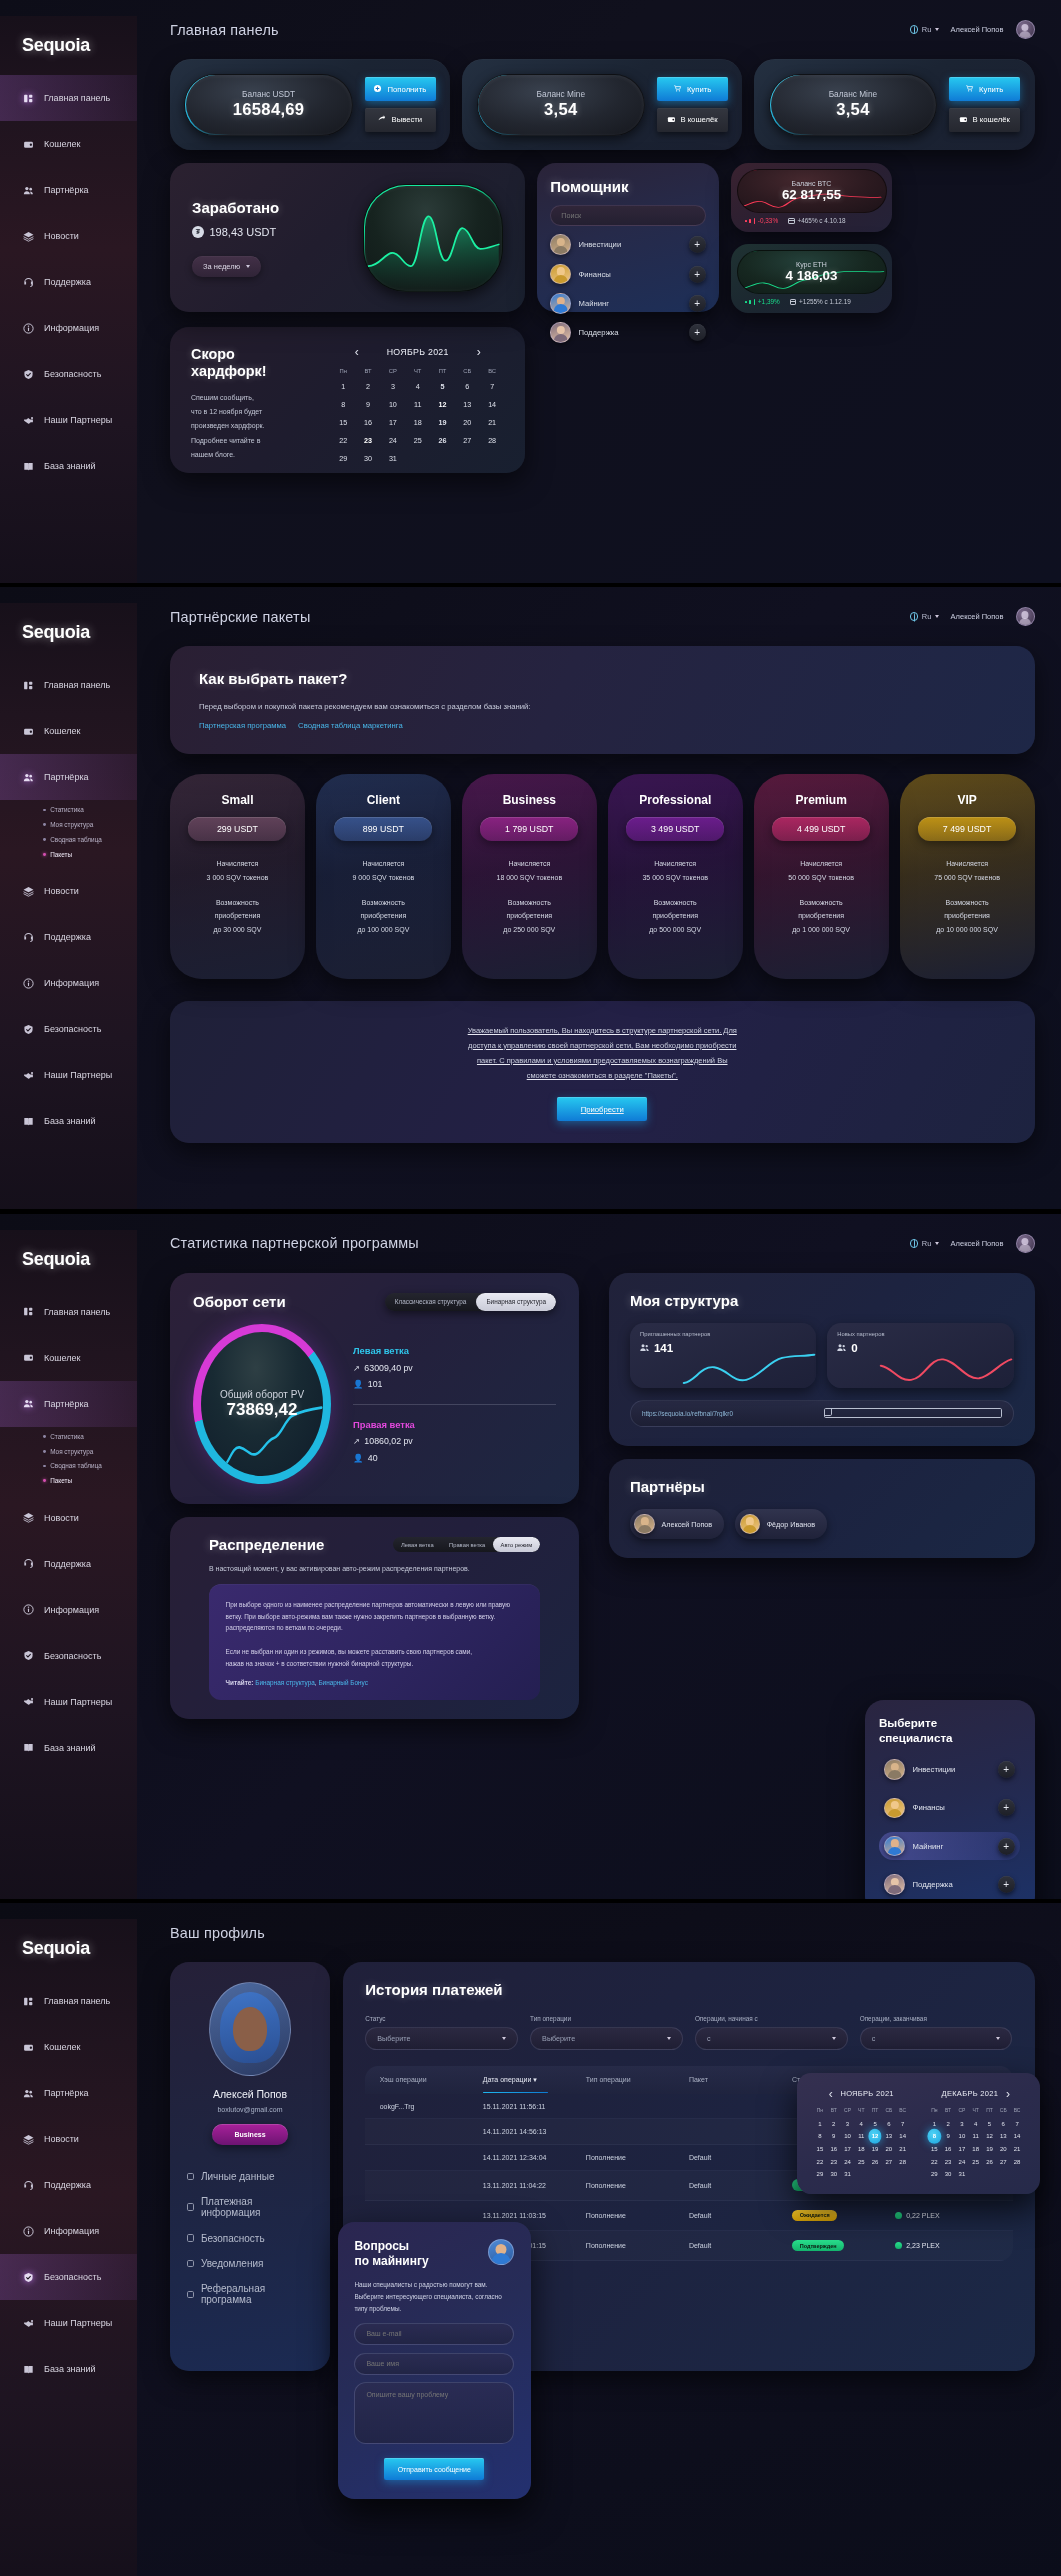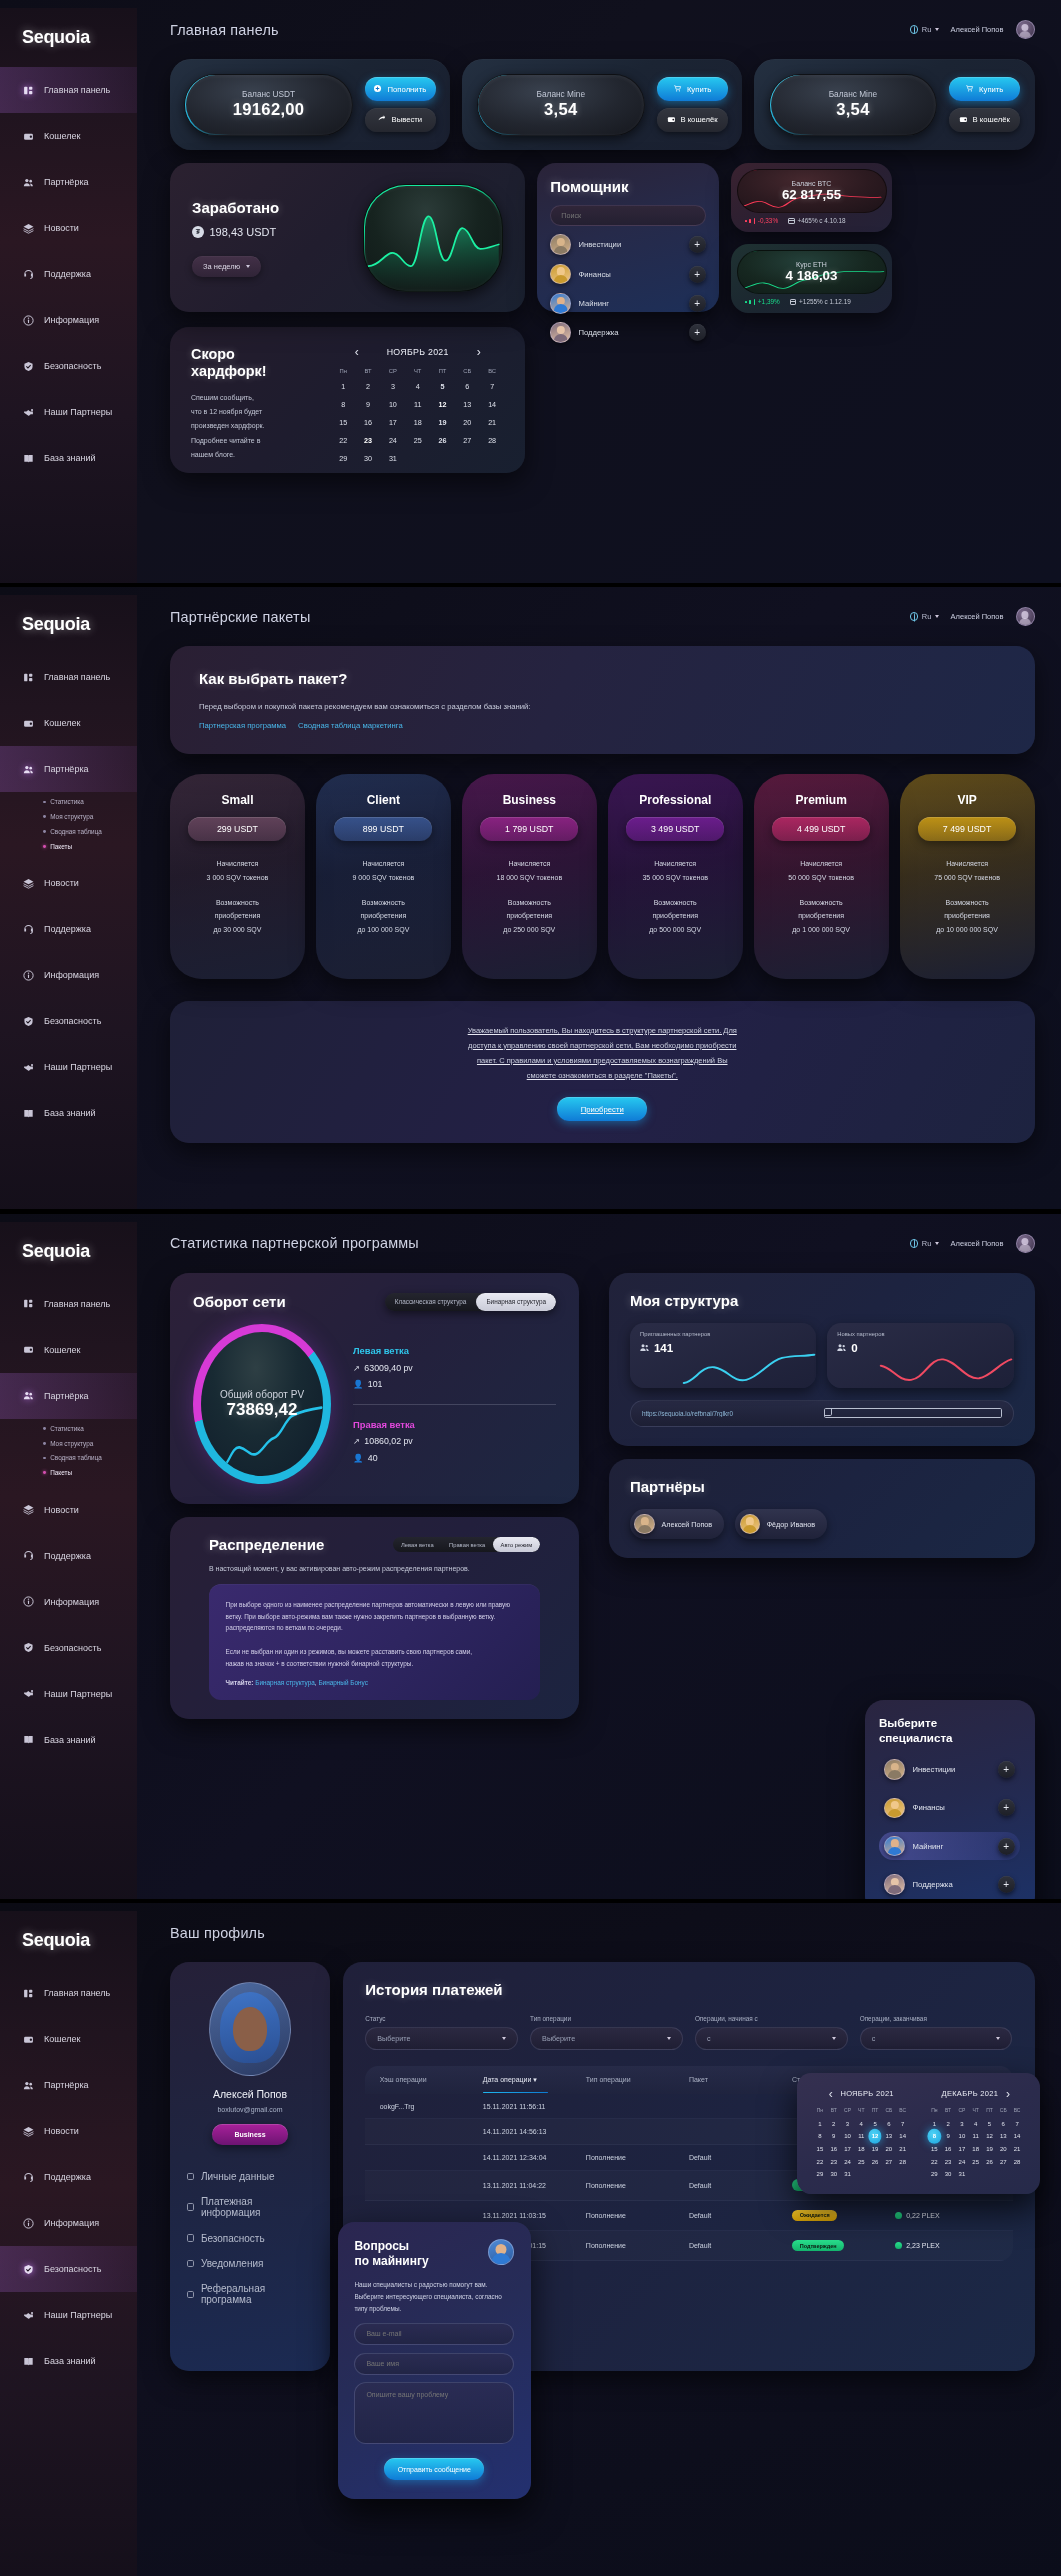--- a/index.html
+++ b/index.html
@@ -14,21 +14,21 @@
   }
   .screen { position:relative; width:1061px; overflow:hidden; }
   .s1 { height:583px; background:linear-gradient(135deg,#0d0d18 0%,#10101d 40%,#0e1020 100%); }
   .s2 { height:622px; background:linear-gradient(135deg,#0c0c16 0%,#101020 50%,#0d0f1e 100%); }
   .s3 { height:685px; background:linear-gradient(135deg,#0c0c16 0%,#101021 50%,#0c0e1c 100%); }
   .s4 { height:685px; background:linear-gradient(160deg,#0b0b14 0%,#0f0f1e 50%,#0b0d1a 100%); }
   .gap { height:4.4px; background:#000; }
 
   
   .sidebar {
-    position:absolute; left:0; top:8px; width:137px; height:100%;
+    position:absolute; left:0; top:16px; width:137px; height:100%;
     background:linear-gradient(180deg,#17101a 0%,#20141f 18%,#2a1722 40%,#1e1421 70%,#140f1a 100%);
     z-index:20;
   }
   .logo {
     height:59px; display:flex; align-items:center; padding-left:22px;
     font-size:18px; font-weight:bold; letter-spacing:-0.3px;
     color:#fff; text-shadow:0 0 10px rgba(255,255,255,.45);
   }
   .nav-item {
     height:46px; display:flex; align-items:center; gap:10px; padding-left:22px;
@@ -83,21 +83,21 @@
   }
   .pill.cyan::before{content:"";position:absolute;inset:-1.1px;border-radius:33px;
     background:linear-gradient(150deg,#46e0ff 0%,#1fa8cf 32%,transparent 55%);
     -webkit-mask:linear-gradient(#000 0 0) content-box,linear-gradient(#000 0 0);
     -webkit-mask-composite:xor; mask-composite:exclude; padding:1.7px; pointer-events:none;}
   .pill-label { font-size:8.3px; color:#c2c8d6; margin-bottom:1.7px; z-index:2;}
   .pill-value { font-size:16.6px; font-weight:bold; color:#fff; letter-spacing:0.3px; z-index:2;
                 text-shadow:0 0 7.7px rgba(255,255,255,.35);}
   .bal-btns { display:flex; flex-direction:column; gap:6.6px; width:71px; flex:none;}
   .btn {
-    height:24px; border-radius:12px; display:flex; align-items:center; justify-content:center;
+    height:24px; border-radius:2px; display:flex; align-items:center; justify-content:center;
     gap:4.4px; font-size:7.7px; color:#fff; cursor:pointer; border:none;
     font-family:"Liberation Sans", sans-serif;
   }
   .btn-primary { background:linear-gradient(180deg,#27c9f0,#0f7bd6);
                  box-shadow:0 2.8px 8.8px rgba(25,150,220,.5), inset 0 0.6px 0 rgba(255,255,255,.35);}
   .btn-ghost { background:linear-gradient(180deg,#33363f,#25272f);
                box-shadow:0 2.2px 6.6px rgba(0,0,0,.5), inset 0 0.6px 0 rgba(255,255,255,.07);}
   .btn svg { width:8.8px; height:8.8px; fill:#fff; flex:none;}
 
   
@@ -481,21 +481,21 @@
         </div>
         <div class="user-name">Алексей Попов</div>
         <div class="avatar-sm"></div>
       </div>
     </div>
     <div class="content">
       <div class="bal-row" id="balrow">
           <div class="bal-card">
             <div class="pill cyan">
               <div class="pill-label">Баланс USDT</div>
-              <div class="pill-value">19162,00</div>
+              <div class="pill-value">16584,69</div>
             </div>
             <div class="bal-btns">
               <button class="btn btn-primary">
                 <svg viewBox="0 0 20 20" class="">
                   <circle cx="8" cy="8" r="8"></circle>
                   <rect x="7" y="3.6" width="2" height="8.8" rx="1" fill="#1172cc"></rect>
                   <rect x="3.6" y="7" width="8.8" height="2" rx="1" fill="#1172cc"></rect>
                 </svg>
                 <span>Пополнить</span>
               </button>

